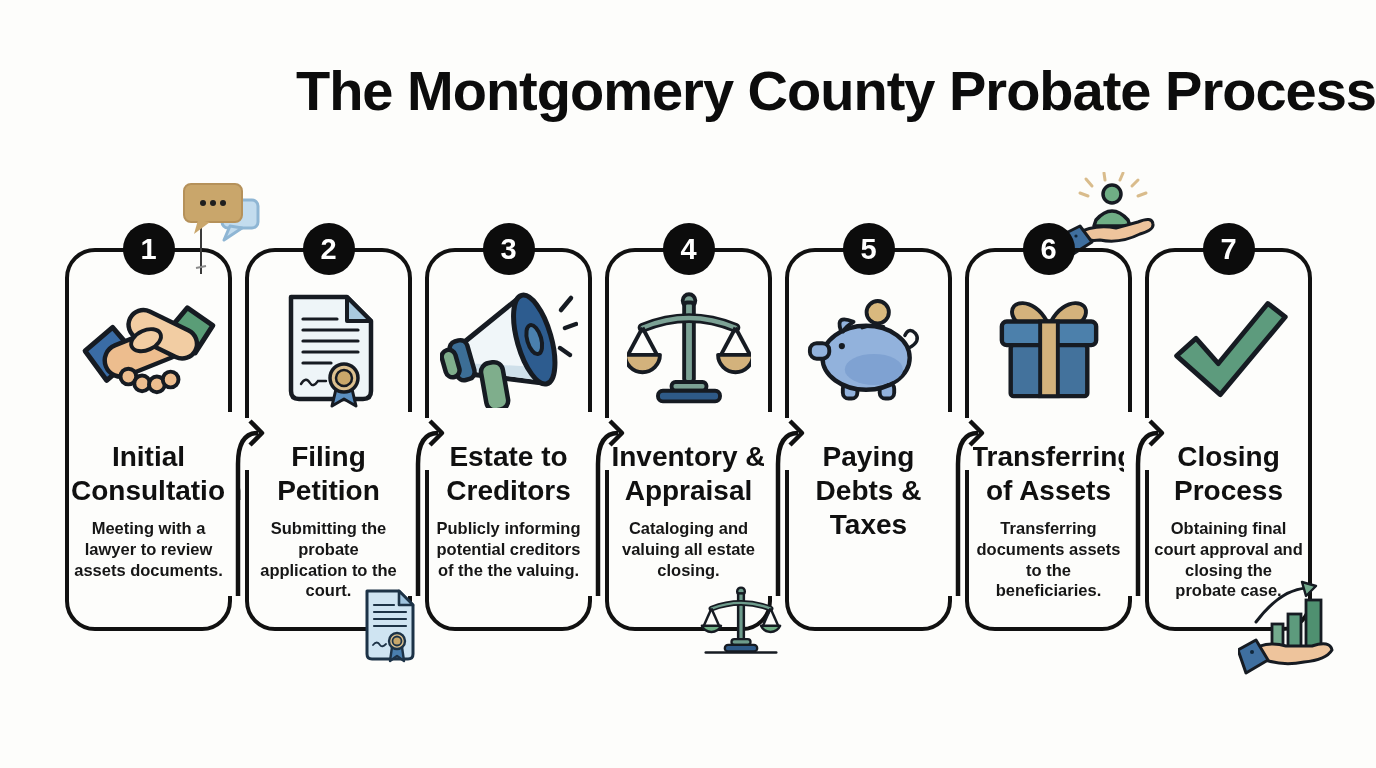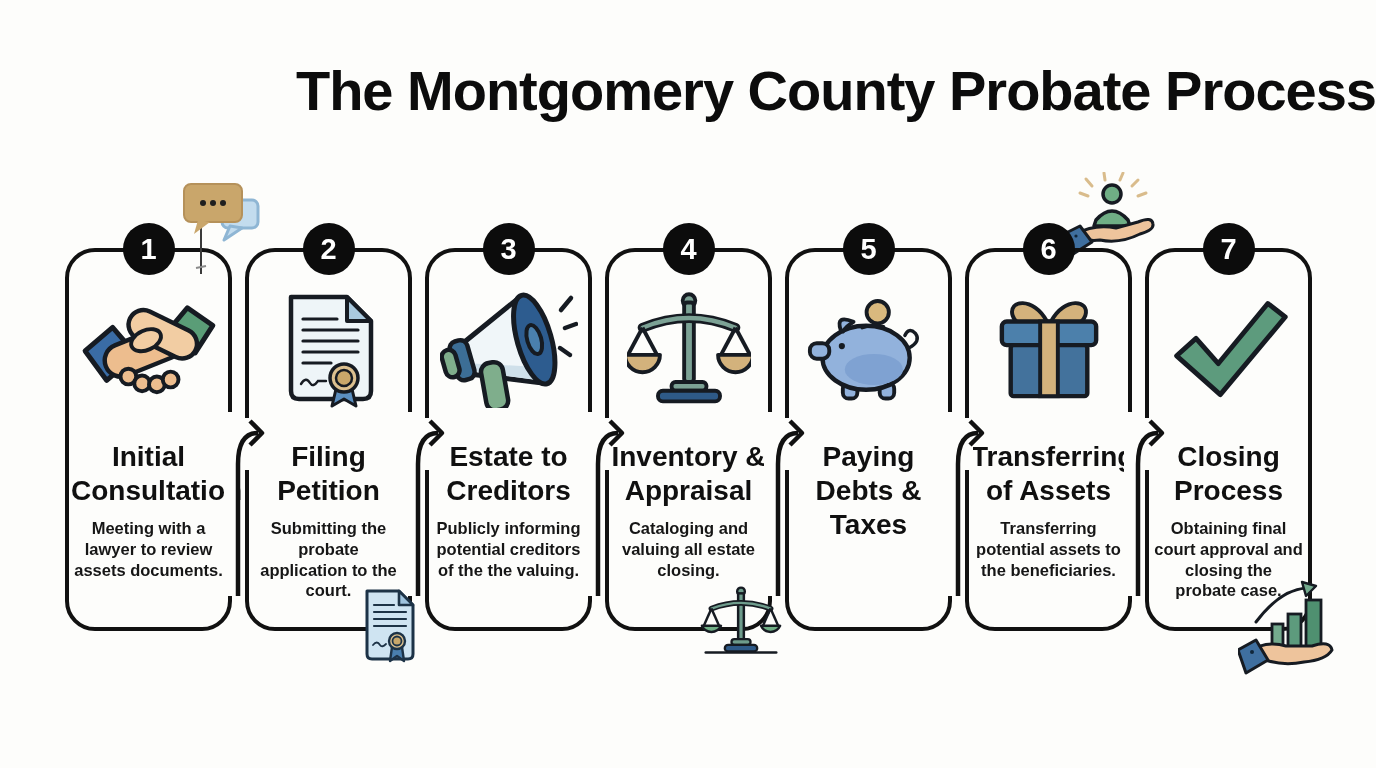--- a/index.html
+++ b/index.html
@@ -192,21 +192,21 @@
     <div class="icon-box">
       <svg width="110" height="116" viewBox="0 0 112 118">
         <path d="M 54 30 C 40 4 14 8 19 24 C 23 36 40 36 54 30 Z" fill="#d3b27c" stroke="#161b22" stroke-width="4" stroke-linejoin="round"></path>
         <path d="M 58 30 C 72 4 98 8 93 24 C 89 36 72 36 58 30 Z" fill="#d3b27c" stroke="#161b22" stroke-width="4" stroke-linejoin="round"></path>
         <rect x="8" y="30" width="96" height="24" rx="5" fill="#4c80ab" stroke="#161b22" stroke-width="4.5"></rect>
         <rect x="17" y="54" width="78" height="52" rx="3" fill="#43729c" stroke="#161b22" stroke-width="4.5"></rect>
         <rect x="47" y="30" width="18" height="76" fill="#d3b27c" stroke="#161b22" stroke-width="4"></rect>
       </svg>
     </div>
     <div class="card-title">Transferring of Assets</div>
-    <div class="card-desc">Transferring potential assets to the beneficiaries.</div>
+    <div class="card-desc">Transferring documents assets to the beneficiaries.</div>
   </div>
 
   <div class="card" style="left:1145px;">
     <div class="step-circle">
         <span>7</span>
       </div>
     <div class="icon-box">
       <svg width="128" height="110" viewBox="0 0 132 112">
         <path d="M 12 62 L 32 44 L 55 70 L 106 8 L 124 22 L 57 102 Z" fill="#5d9b7d" stroke="#161b22" stroke-width="5" stroke-linejoin="round"></path>
       </svg>

